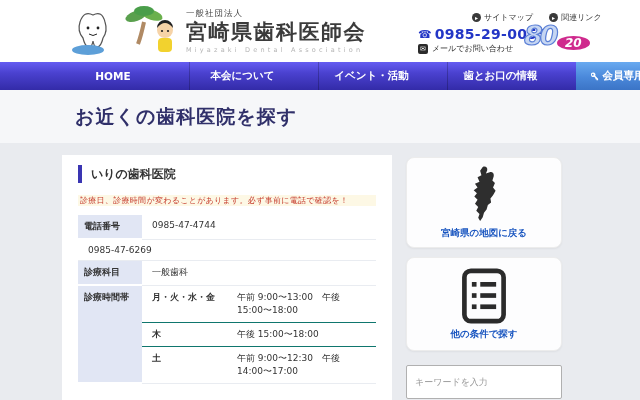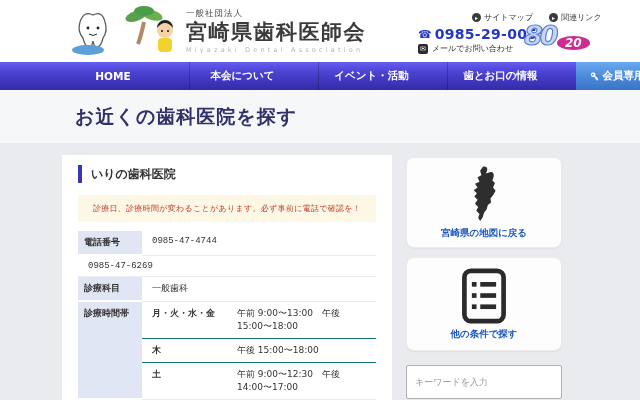--- a/index.html
+++ b/index.html
@@ -40,25 +40,25 @@
               border-left:1px solid rgba(0,0,0,0.22); }
   .nav-item:first-child { border-left:none; }
   .nav-item.member { width:82px; background:linear-gradient(180deg,#69aaf0 0%,#4a88da 55%,#3b74c6 100%); border-left:none; }
   
   .title-band { position:absolute; left:0; top:90px; width:640px; height:53px; background:#f6f7f9; }
   .page-title { position:absolute; left:75px; top:14px; font-size:19px; font-weight:bold; color:#30306a; letter-spacing:1px; }
   
   .content-bg { position:absolute; left:0; top:143px; width:640px; height:257px; background:#e9ebef; }
   .main-card { position:absolute; left:62px; top:155px; width:330px; height:245px; background:#ffffff; padding:10px 16px 0 16px; }
   .clinic-heading { border-left:4px solid #3a35b2; padding-left:9px; font-size:12px; font-weight:bold; color:#333; line-height:1.5; }
-  .notice { margin-top:12px; background:#fdf8e5; color:#c53a2b; font-size:8px; text-align:center; padding:8px 2px; letter-spacing:0.3px; }
+  .notice { margin-top:12px; background:#fdf8e5; color:#c53a2b; font-size:8px; padding:0 2px; letter-spacing:0.3px; }
   .tbl { margin-top:9px; font-size:9px; }
   .trow { display:flex; }
   .lbl { width:64px; background:#e1e6f4; padding:5px 0 5px 6px; font-weight:bold; color:#333; border-bottom:2px solid #fff; }
-  .val { flex:1; padding:5px 4px 5px 10px; color:#333; border-bottom:1px solid #e9ecf1;font-family:Liberation Mono, monospace; }
+  .val { flex:1; padding:5px 4px 5px 10px; color:#333; border-bottom:1px solid #e9ecf1; }
   .hours-val { flex:1; border-bottom:1px solid #e9ecf1; }
   .hrow { display:flex; border-bottom:1px solid #0f766e; }
   .hrow:last-child { border-bottom:none; }
   .days { width:95px; padding:5px 0 5px 10px; font-weight:bold; }
   .times { flex:1; padding:5px 0; }
   
   .sidebar { position:absolute; left:406px; top:157px; width:156px; }
   .side-card { background:#fdfdfe; border:1px solid #ececec; border-radius:8px;
                box-shadow:0 1px 2px rgba(0,0,0,0.05);
                display:flex; flex-direction:column; align-items:center; justify-content:center;

